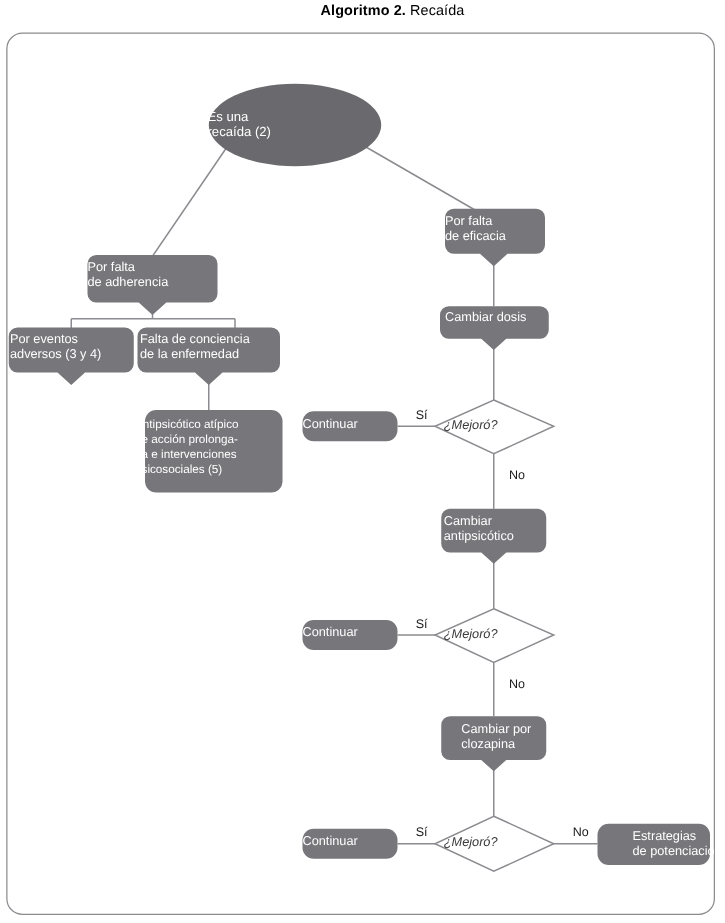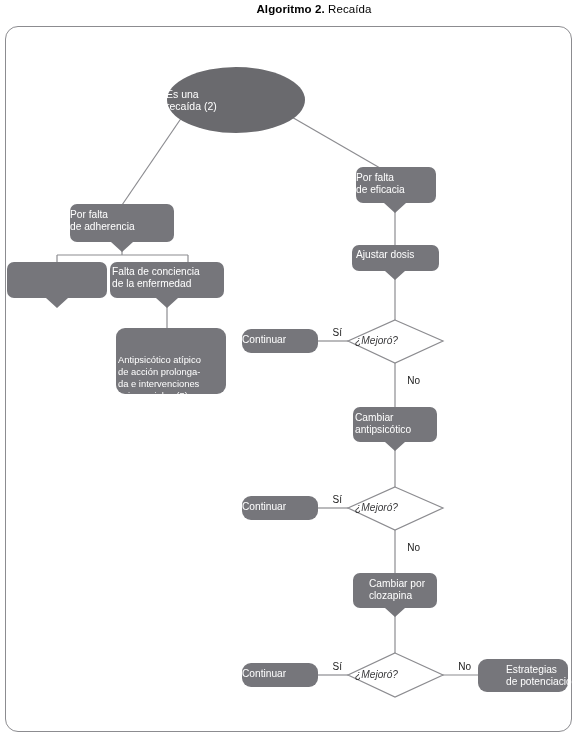--- a/index.html
+++ b/index.html
@@ -169,33 +169,35 @@
 
     <rect x="478" y="659" width="90" height="33" rx="9" ry="9" fill="#76767b"></rect>
   </svg>
 
   <div class="nodetext" style="left:166px; top:88px; width:140px; font-size:10.5px;">Es una
 recaída (2)</div>
 
   <div class="nodetext" style="left:70px; top:209px; width:104px;">Por falta
 de adherencia</div>
 
+  <div class="nodetext" style="left:8px; top:266px; width:98px;">Por eventos
+adversos (3 y 4)</div>
 
   <div class="nodetext" style="left:112px; top:266px; width:112px;">Falta de conciencia
 de la enfermedad</div>
 
-  <div class="nodetext" style="left:118px; top:333px; width:106px; font-size:9.4px; line-height:1.28;margin-top:21px;">Antipsicótico atípico
+  <div class="nodetext" style="left:108px; top:333px; width:106px; font-size:9.4px; line-height:1.28;">Antipsicótico atípico
 de acción prolonga-
 da e intervenciones
 psicosociales (5)</div>
 
   <div class="nodetext" style="left:356px; top:172px; width:80px;">Por falta
 de eficacia</div>
 
-  <div class="nodetext" style="left:356px; top:249px; width:83px;">Ajustar dosis</div>
+  <div class="nodetext" style="left:356px; top:249px; width:83px;">Cambiar dosis</div>
 
   <div class="nodetext dark" style="left:355px; top:335px; width:80px;">¿Mejoró?</div>
   <div class="nodetext" style="left:242px; top:334px; width:76px;">Continuar</div>
 
   <div class="nodetext" style="left:355px; top:412px; width:80px;">Cambiar
 antipsicótico</div>
 
   <div class="nodetext dark" style="left:355px; top:502px; width:80px;">¿Mejoró?</div>
   <div class="nodetext" style="left:242px; top:501px; width:76px;">Continuar</div>
 

